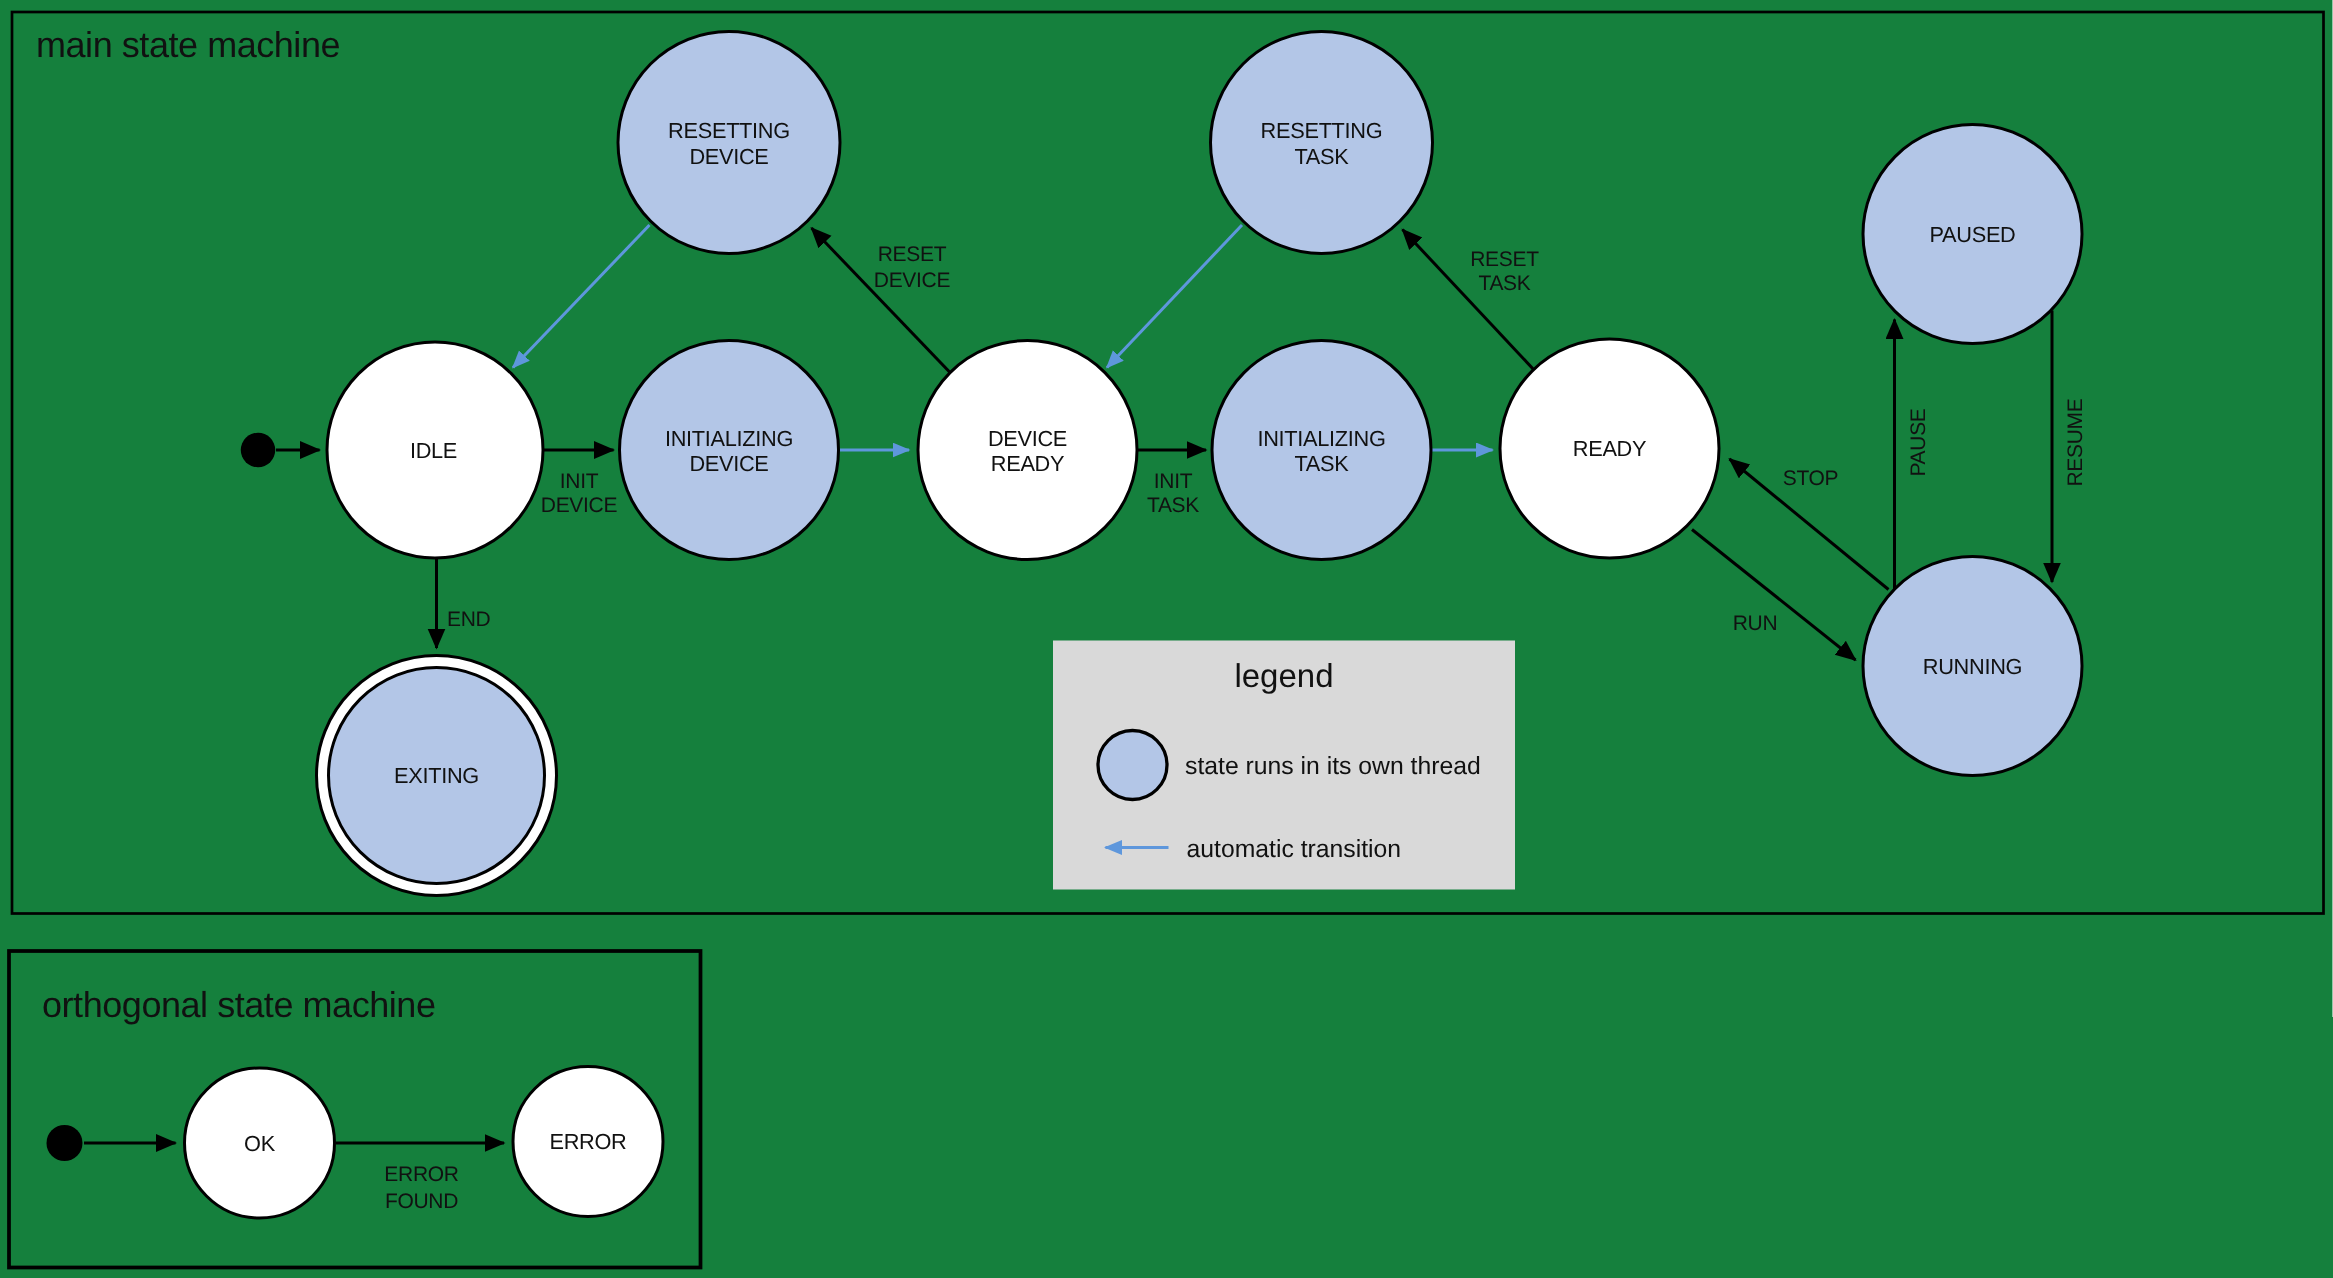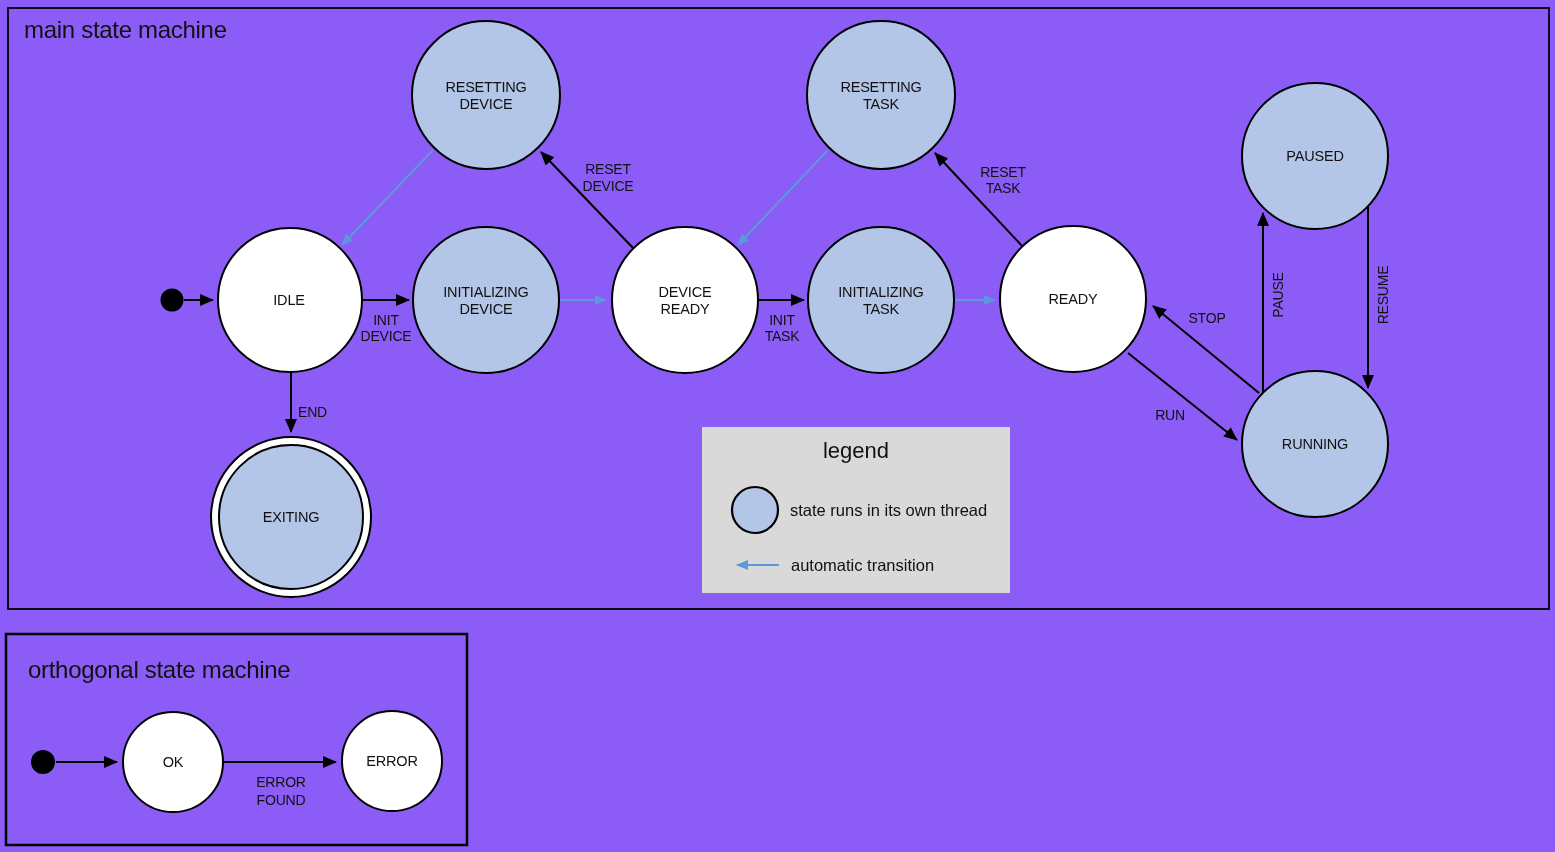--- a/index.html
+++ b/index.html
@@ -1,16 +1,16 @@
 <!DOCTYPE html>
 <html><head>
 <meta charset="utf-8">
 <style>
   html,body{margin:0;padding:0;background:#ffffff;}
-  .canvas{width:1555px;height:852px;position:relative;background:#8b5cf6;}
+  .canvas{width:1555px;height:852px;position:relative;background:#15803d;}
   svg{display:block;}
   text{fill:#111111;font-family:"Liberation Sans",sans-serif;}
   .box-title{font-size:24px;letter-spacing:-0.3px;}
   .state-label{font-size:14.5px;text-anchor:middle;letter-spacing:-0.2px;}
   .tr-label{font-size:14px;text-anchor:middle;letter-spacing:-0.2px;}
   .tr-label-start{font-size:14px;text-anchor:start;letter-spacing:-0.2px;}
   .legend-title{font-size:22px;text-anchor:middle;}
   .legend-item{font-size:16.5px;text-anchor:start;}
   .node{stroke:#000;stroke-width:2;}
   .edge{stroke:#000;stroke-width:2;fill:none;}

